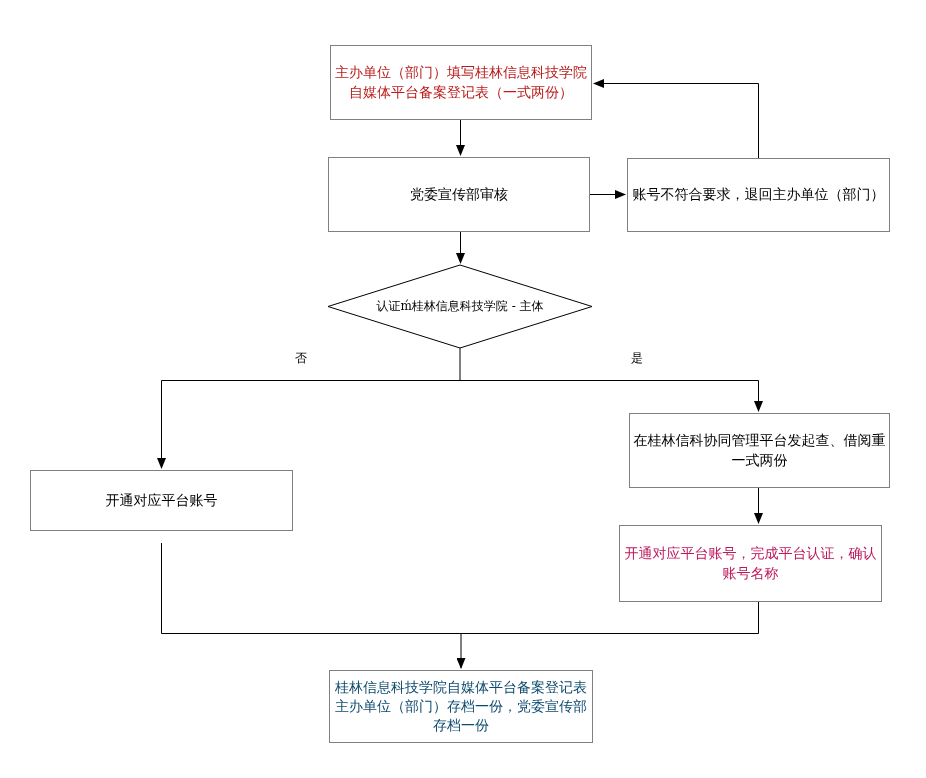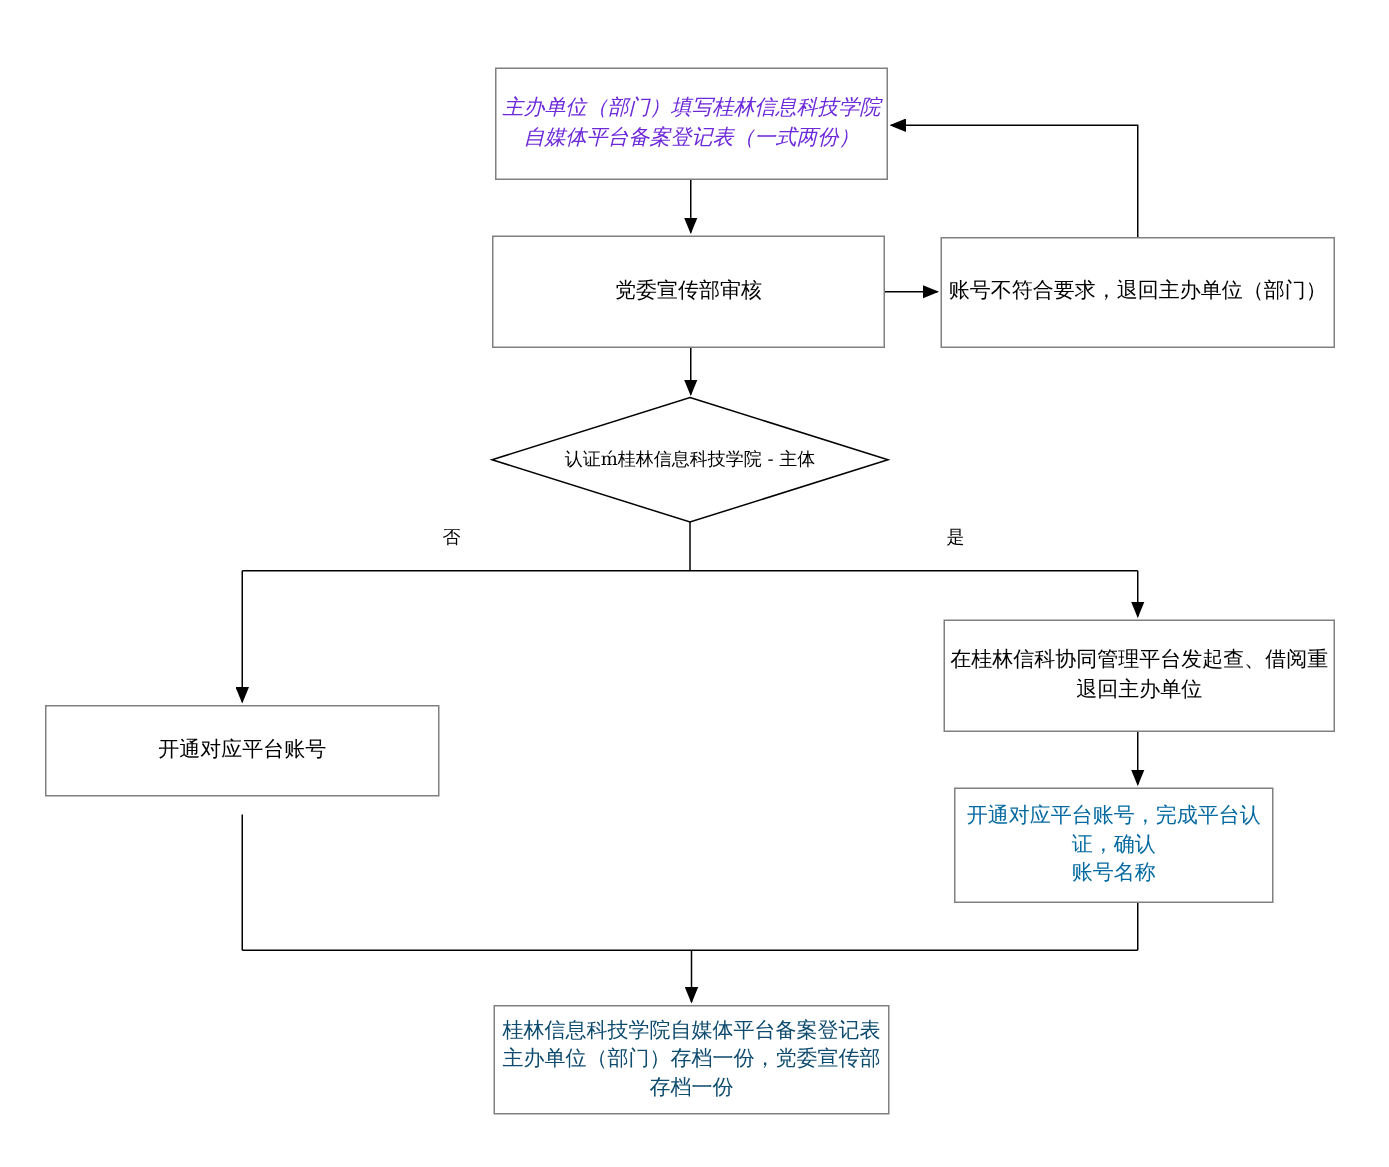--- a/index.html
+++ b/index.html
@@ -80,38 +80,38 @@
 
     <line x1="161.5" y1="543" x2="161.5" y2="633.5" stroke="#000" stroke-width="1"></line>
     <line x1="758.5" y1="602" x2="758.5" y2="633.5" stroke="#000" stroke-width="1"></line>
     <line x1="161.5" y1="633.5" x2="758.5" y2="633.5" stroke="#000" stroke-width="1"></line>
 
     <line x1="461" y1="633.5" x2="461" y2="668" stroke="#000" stroke-width="1" marker-end="url(#arr)"></line>
 
     <polygon points="460,265 592,306.5 460,348 328,306.5" fill="#ffffff" stroke="#000000" stroke-width="1"></polygon>
   </svg>
 
-  <div class="rect-node" style="left: 330px; top: 45px; width: 262px; height: 75px; border-color: rgb(128, 128, 128); color: #6d28d9; font-style: italic;">主办单位（部门）填写桂林信息科技学院
+  <div class="rect-node" style="left: 330px; top: 45px; width: 262px; height: 75px; border-color: rgb(128, 128, 128); color: #b91c1c;">主办单位（部门）填写桂林信息科技学院
 自媒体平台备案登记表（一式两份）</div>
 
   <div class="rect-node" style="left: 627px; top: 158px; width: 263px; height: 74px; border-color: rgb(128, 128, 128); color: rgb(0, 0, 0);">账号不符合要求，退回主办单位（部门）</div>
 
   <div class="rect-node" style="left: 328px; top: 157px; width: 262px; height: 75px; border-color: rgb(128, 128, 128); color: rgb(0, 0, 0);">党委宣传部审核</div>
 
   <div class="overlay-label" style="left:328px; top:265px; width:264px; height:83px;">认证ḿ桂林信息科技学院 - 主体</div>
 
   <div class="overlay-label" style="left:287px; top:349px; width:28px; height:20px;">否</div>
 
   <div class="overlay-label" style="left:623px; top:349px; width:28px; height:20px;">是</div>
 
   <div class="rect-node" style="left: 30px; top: 470px; width: 263px; height: 61px; border-color: rgb(128, 128, 128); color: rgb(0, 0, 0);">开通对应平台账号</div>
 
   <div class="rect-node" style="left: 629px; top: 413px; width: 261px; height: 75px; border-color: rgb(128, 128, 128); color: rgb(0, 0, 0);">在桂林信科协同管理平台发起查、借阅重
-退回主办单位</div>
+一式两份</div>
 
-  <div class="rect-node" style="left: 636px; top: 525px; width: 213px; height: 77px; border-color: rgb(128, 128, 128); color: #0369a1;">开通对应平台账号，完成平台认证，确认
+  <div class="rect-node" style="left: 619px; top: 525px; width: 263px; height: 77px; border-color: rgb(128, 128, 128); color: #be185d;">开通对应平台账号，完成平台认证，确认
 账号名称</div>
 
   <div class="rect-node" style="left: 329px; top: 670px; width: 264px; height: 73px; border-color: rgb(128, 128, 128); color: #0c4a6e;">桂林信息科技学院自媒体平台备案登记表
 主办单位（部门）存档一份，党委宣传部
 存档一份</div>
 
 </div>
 
 </body></html>

